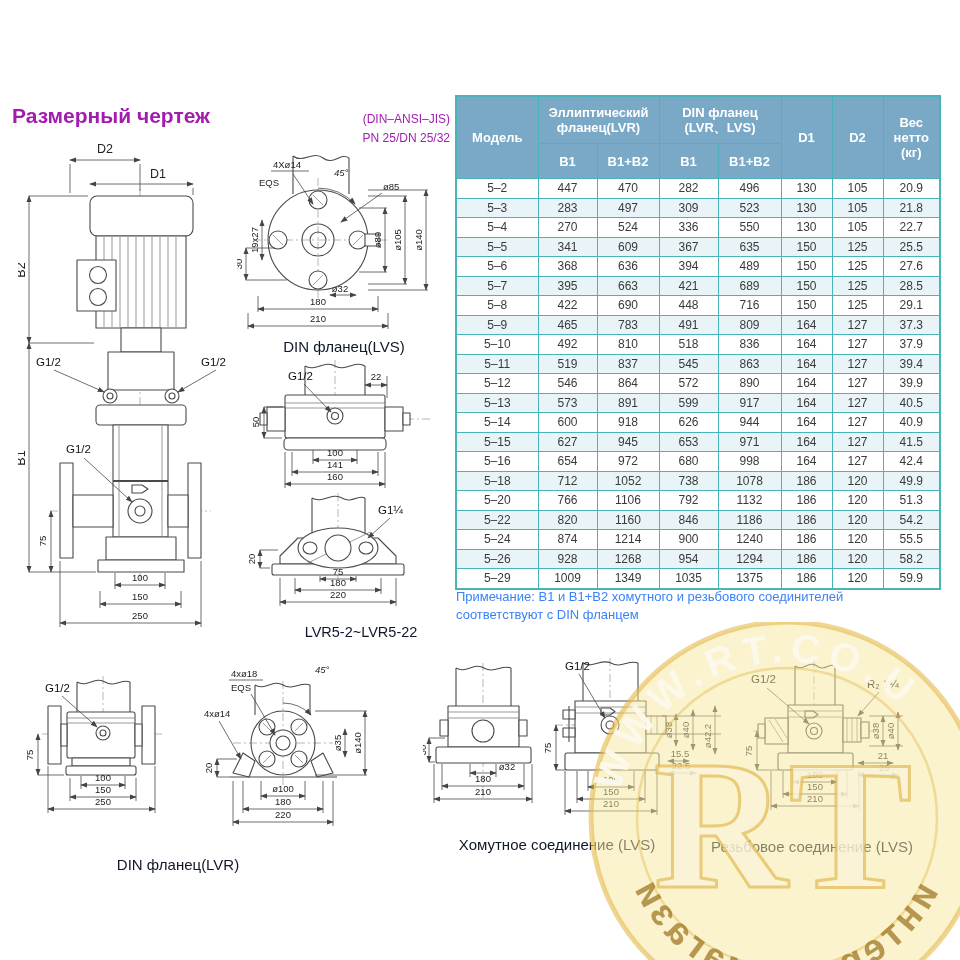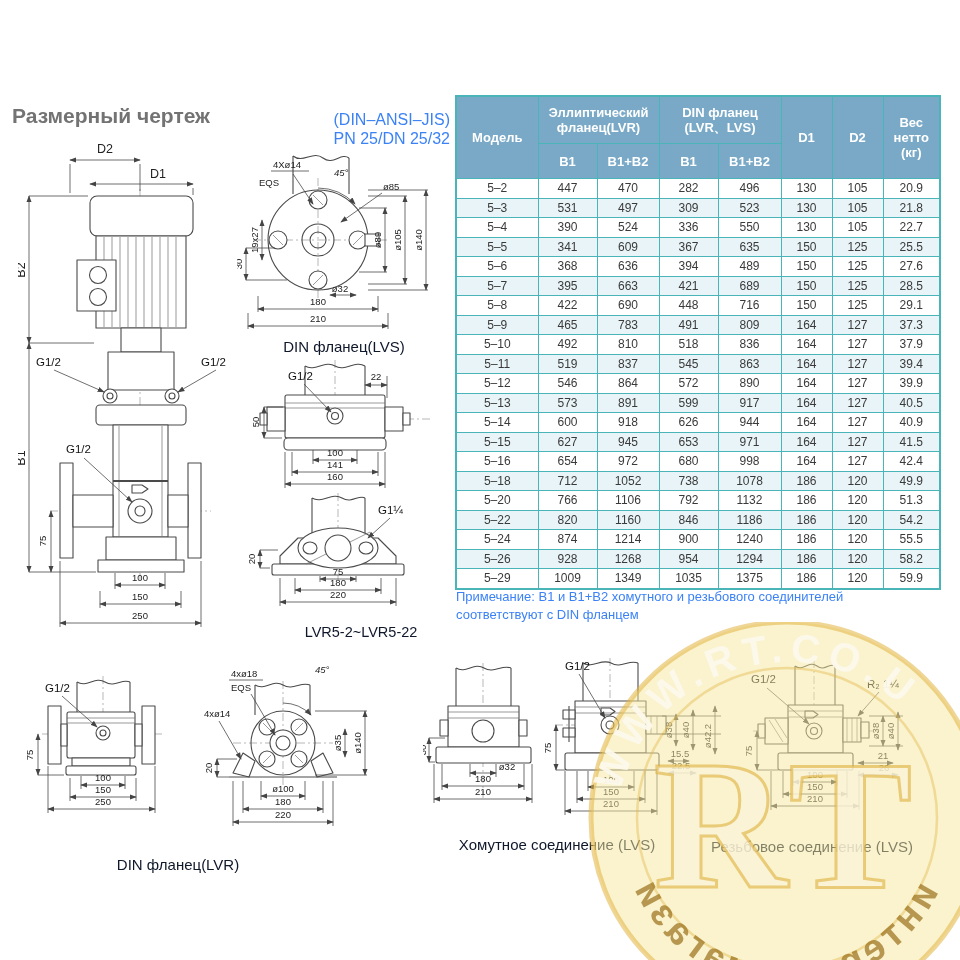--- a/index.html
+++ b/index.html
@@ -1,20 +1,20 @@
 <!DOCTYPE html>
 <html><head>
 <meta charset="utf-8">
 <style>
   html,body{margin:0;padding:0;background:#fff;}
   #page{position:relative;width:960px;height:960px;background:#fff;overflow:hidden;
         font-family:"Liberation Sans",sans-serif;color:#222;}
   .abs{position:absolute;}
-  #title{left:12px;top:104px;font-size:21px;font-weight:bold;color:#737373;}
-  #std-note{left:318px;top:110px;width:132px;text-align:right;font-size:16px;color:#3b82f6;line-height:19px;}
+  #title{left:12px;top:104px;font-size:21px;font-weight:bold;color:#a21caf;}
+  #std-note{left:318px;top:110px;width:132px;text-align:right;font-size:12px;color:#a21caf;line-height:19px;}
   .cap{font-size:15px;color:#0f172a;white-space:nowrap;transform:translateX(-50%);}
   
   #tbl-wrap{left:455px;top:95px;}
   table{border-collapse:collapse;border:2px solid #49b5b9;}
   th,td{border:1px solid #49b5b9;text-align:center;vertical-align:middle;}
   th{background:#79a9c6;color:#fff;font-size:13px;font-weight:bold;padding:2px 1px;line-height:15px;}
   thead tr:first-child th{height:42px;}
   thead tr:nth-child(2) th{height:30px;}
   td{font-size:12px;color:#3a3a3a;padding:2px 2px;line-height:14.5px;}
   tbody tr:nth-child(even){background:#e9f4f8;}
@@ -319,31 +319,31 @@
             <td>447</td>
             <td>470</td>
             <td>282</td>
             <td>496</td>
             <td>130</td>
             <td>105</td>
             <td>20.9</td>
           </tr>
           <tr>
             <td>5–3</td>
-            <td>531</td>
+            <td>283</td>
             <td>497</td>
             <td>309</td>
             <td>523</td>
             <td>130</td>
             <td>105</td>
             <td>21.8</td>
           </tr>
           <tr>
             <td>5–4</td>
-            <td>390</td>
+            <td>270</td>
             <td>524</td>
             <td>336</td>
             <td>550</td>
             <td>130</td>
             <td>105</td>
             <td>22.7</td>
           </tr>
           <tr>
             <td>5–5</td>
             <td>341</td>

